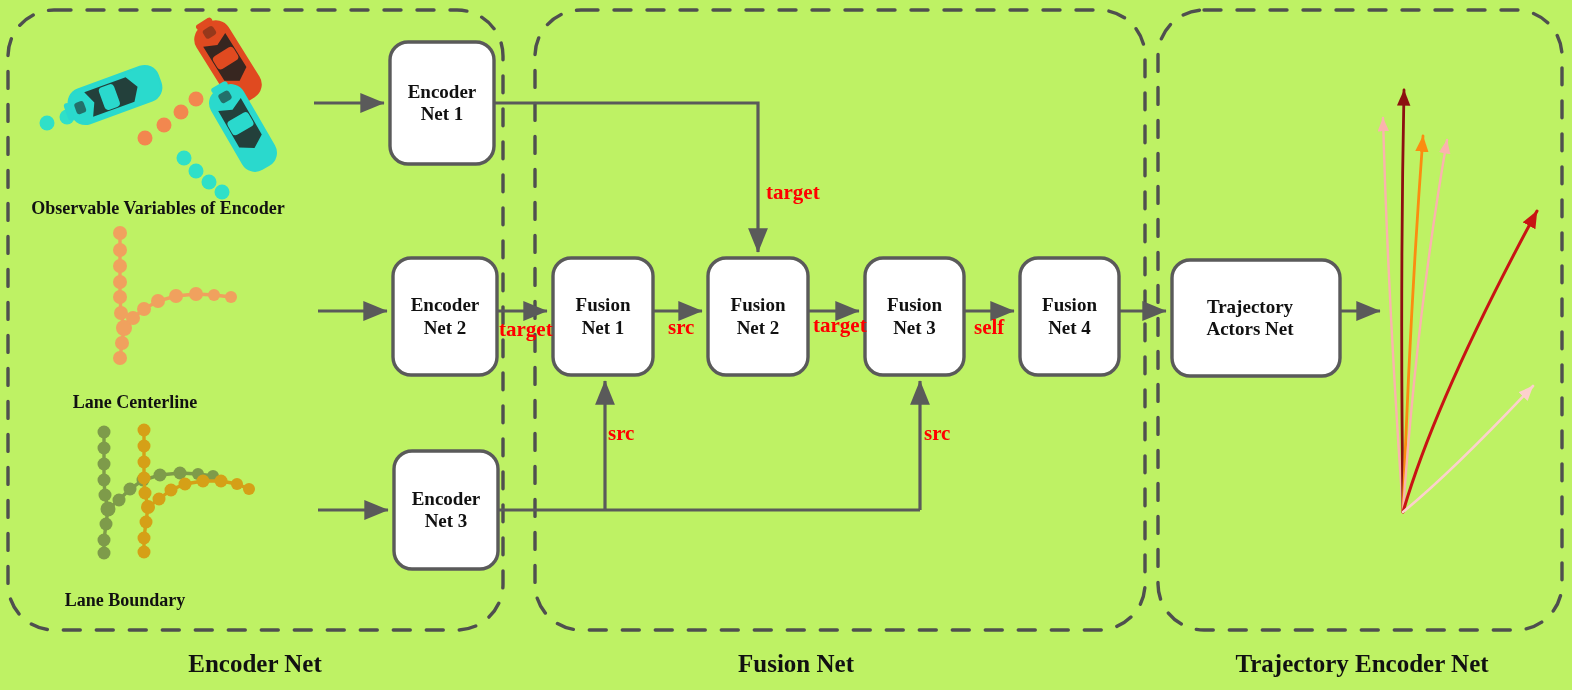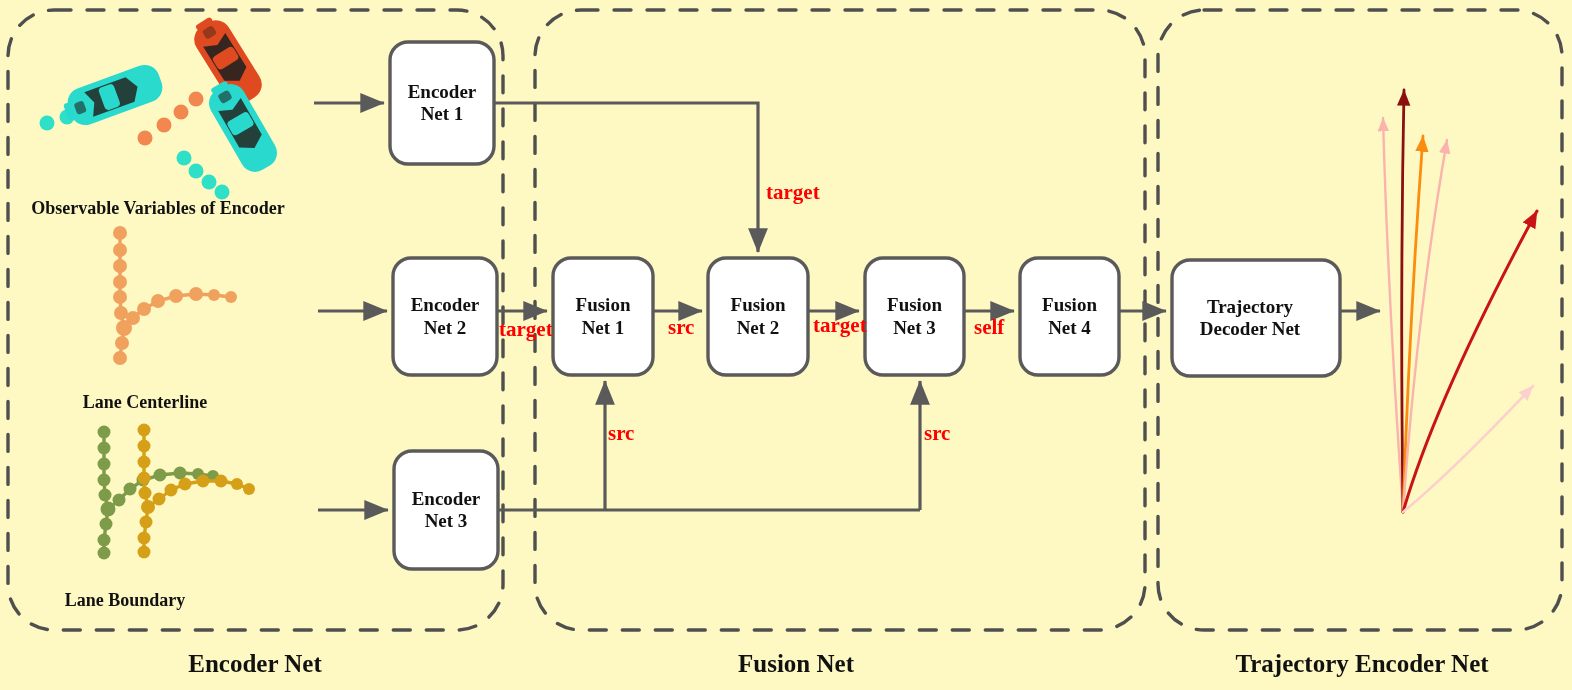--- a/index.html
+++ b/index.html
@@ -1,17 +1,17 @@
 <!DOCTYPE html>
 <html><head>
 <meta charset="utf-8">
 <style>
   html,body{margin:0;padding:0;background:#ffffff;}
   body{width:1572px;height:690px;overflow:hidden;font-family:"Liberation Serif",serif;}
-  #stage{position:relative;width:1572px;height:690px;background:#fef9c3;}
+  #stage{position:relative;width:1572px;height:690px;background:#bef264;}
   svg.layer{position:absolute;left:0;top:0;width:1572px;height:690px;}
   .boxlabel{
     position:absolute;display:flex;flex-direction:column;align-items:center;
     justify-content:center;text-align:center;font-family:"Liberation Serif",serif;
     font-weight:bold;color:#111;line-height:1.18;font-size:19px;pointer-events:none;
   }
   .edgelabel{
     position:absolute;font-family:"Liberation Serif",serif;font-weight:bold;
     color:#ff0000;font-size:21px;white-space:nowrap;
   }
@@ -230,32 +230,32 @@
   <div class="boxlabel" style="left:865px;top:258px;width:99px;height:117px;">
     <span>Fusion</span>
     <span>Net 3</span>
   </div>
   <div class="boxlabel" style="left:1020px;top:258px;width:99px;height:117px;">
     <span>Fusion</span>
     <span>Net 4</span>
   </div>
   <div class="boxlabel" style="left:1172px;top:260px;width:156px;height:116px;">
     <span>Trajectory</span>
-    <span>Decoder Net</span>
+    <span>Actors Net</span>
   </div>
 
   <div class="edgelabel" style="left:499px;top:317px;">target</div>
   <div class="edgelabel" style="left:668px;top:315px;">src</div>
   <div class="edgelabel" style="left:813px;top:313px;">target</div>
   <div class="edgelabel" style="left:974px;top:315px;">self</div>
   <div class="edgelabel" style="left:766px;top:180px;">target</div>
   <div class="edgelabel" style="left:608px;top:421px;">src</div>
   <div class="edgelabel" style="left:924px;top:421px;">src</div>
 
   <div class="inputcap" style="left:0px;top:198px;width:316px;">Observable Variables of Encoder</div>
-  <div class="inputcap" style="left:12px;top:392px;width:266px;">Lane Centerline</div>
+  <div class="inputcap" style="left:2px;top:392px;width:266px;">Lane Centerline</div>
   <div class="inputcap" style="left:0px;top:590px;width:250px;">Lane Boundary</div>
 
   <div class="grouplabel" style="left:55px;top:650px;width:400px;">Encoder Net</div>
   <div class="grouplabel" style="left:596px;top:650px;width:400px;">Fusion Net</div>
   <div class="grouplabel" style="left:1162px;top:650px;width:400px;">Trajectory Encoder Net</div>
 
 </div>
 
 </body></html>

